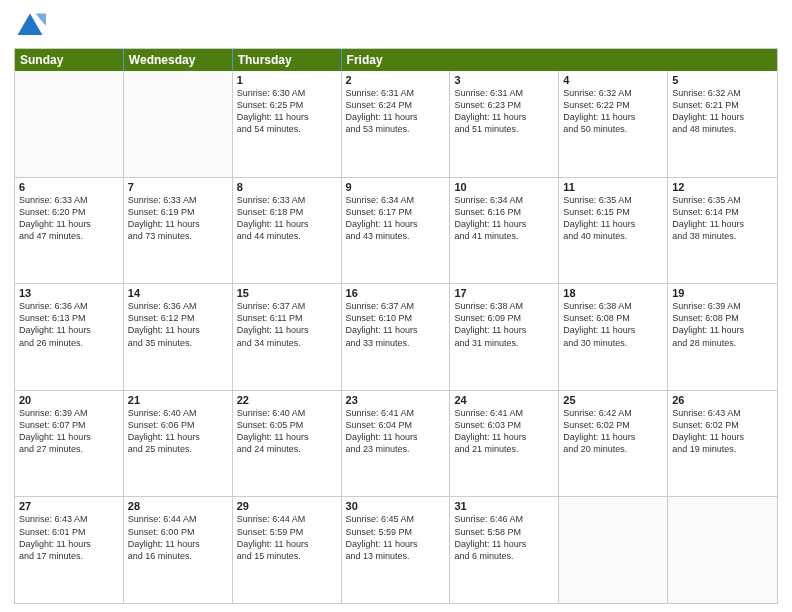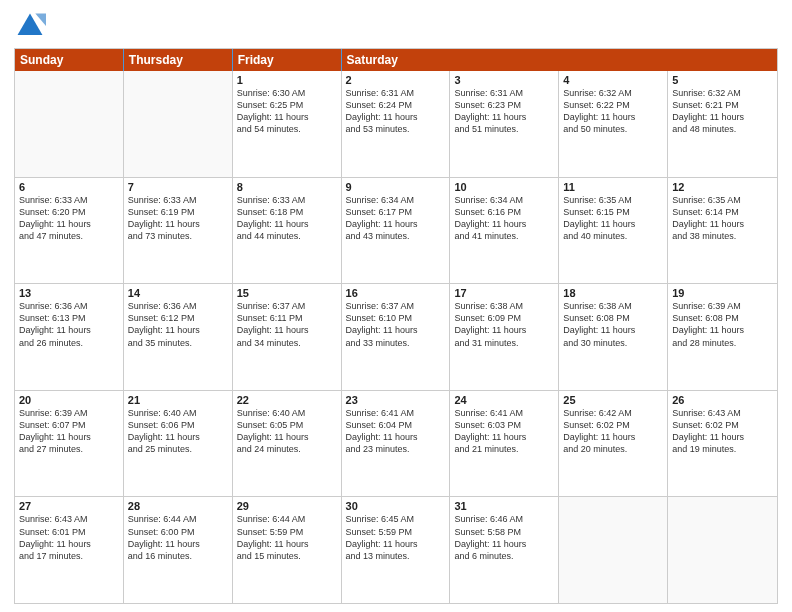--- a/index.html
+++ b/index.html
@@ -63,21 +63,21 @@
     }
     .calendar {
       flex: 1;
       display: flex;
       flex-direction: column;
       border: 1px solid #ccc;
     }
     .cal-header {
       display: grid;
       grid-template-columns: repeat(7, 1fr);
-      background: #c2410c;
+      background: #4d7c0f;
     }
     .cal-header-cell {
       color: #fff;
       font-size: 12px;
       font-weight: bold;
       padding: 4px 5px;
       text-align: left;
       border-right: 1px solid #4a96d9;
     }
     .cal-header-cell:last-child { border-right: none; }
@@ -134,23 +134,23 @@
     </div>
     <div class="title-block">
       <div class="month-title"></div>
       <div class="location"></div>
     </div>
   </div>
 
   <div class="calendar">
     <div class="cal-header" id="cal-header">
         <div class="cal-header-cell">Sunday</div>
+        <div class="cal-header-cell">Wednesday</div>
         <div class="cal-header-cell">Thursday</div>
         <div class="cal-header-cell">Friday</div>
-        <div class="cal-header-cell">Saturday</div>
       </div>
     <div class="cal-body" id="cal-body">
         <div class="cal-row">
           <div class="cal-cell empty"></div>
           <div class="cal-cell empty"></div>
           <div class="cal-cell">
             <span class="day-num">1</span>
             <span class="cell-line">Sunrise: 6:30 AM</span>
             <span class="cell-line">Sunset: 6:25 PM</span>
             <span class="cell-line">Daylight: 11 hours</span>

